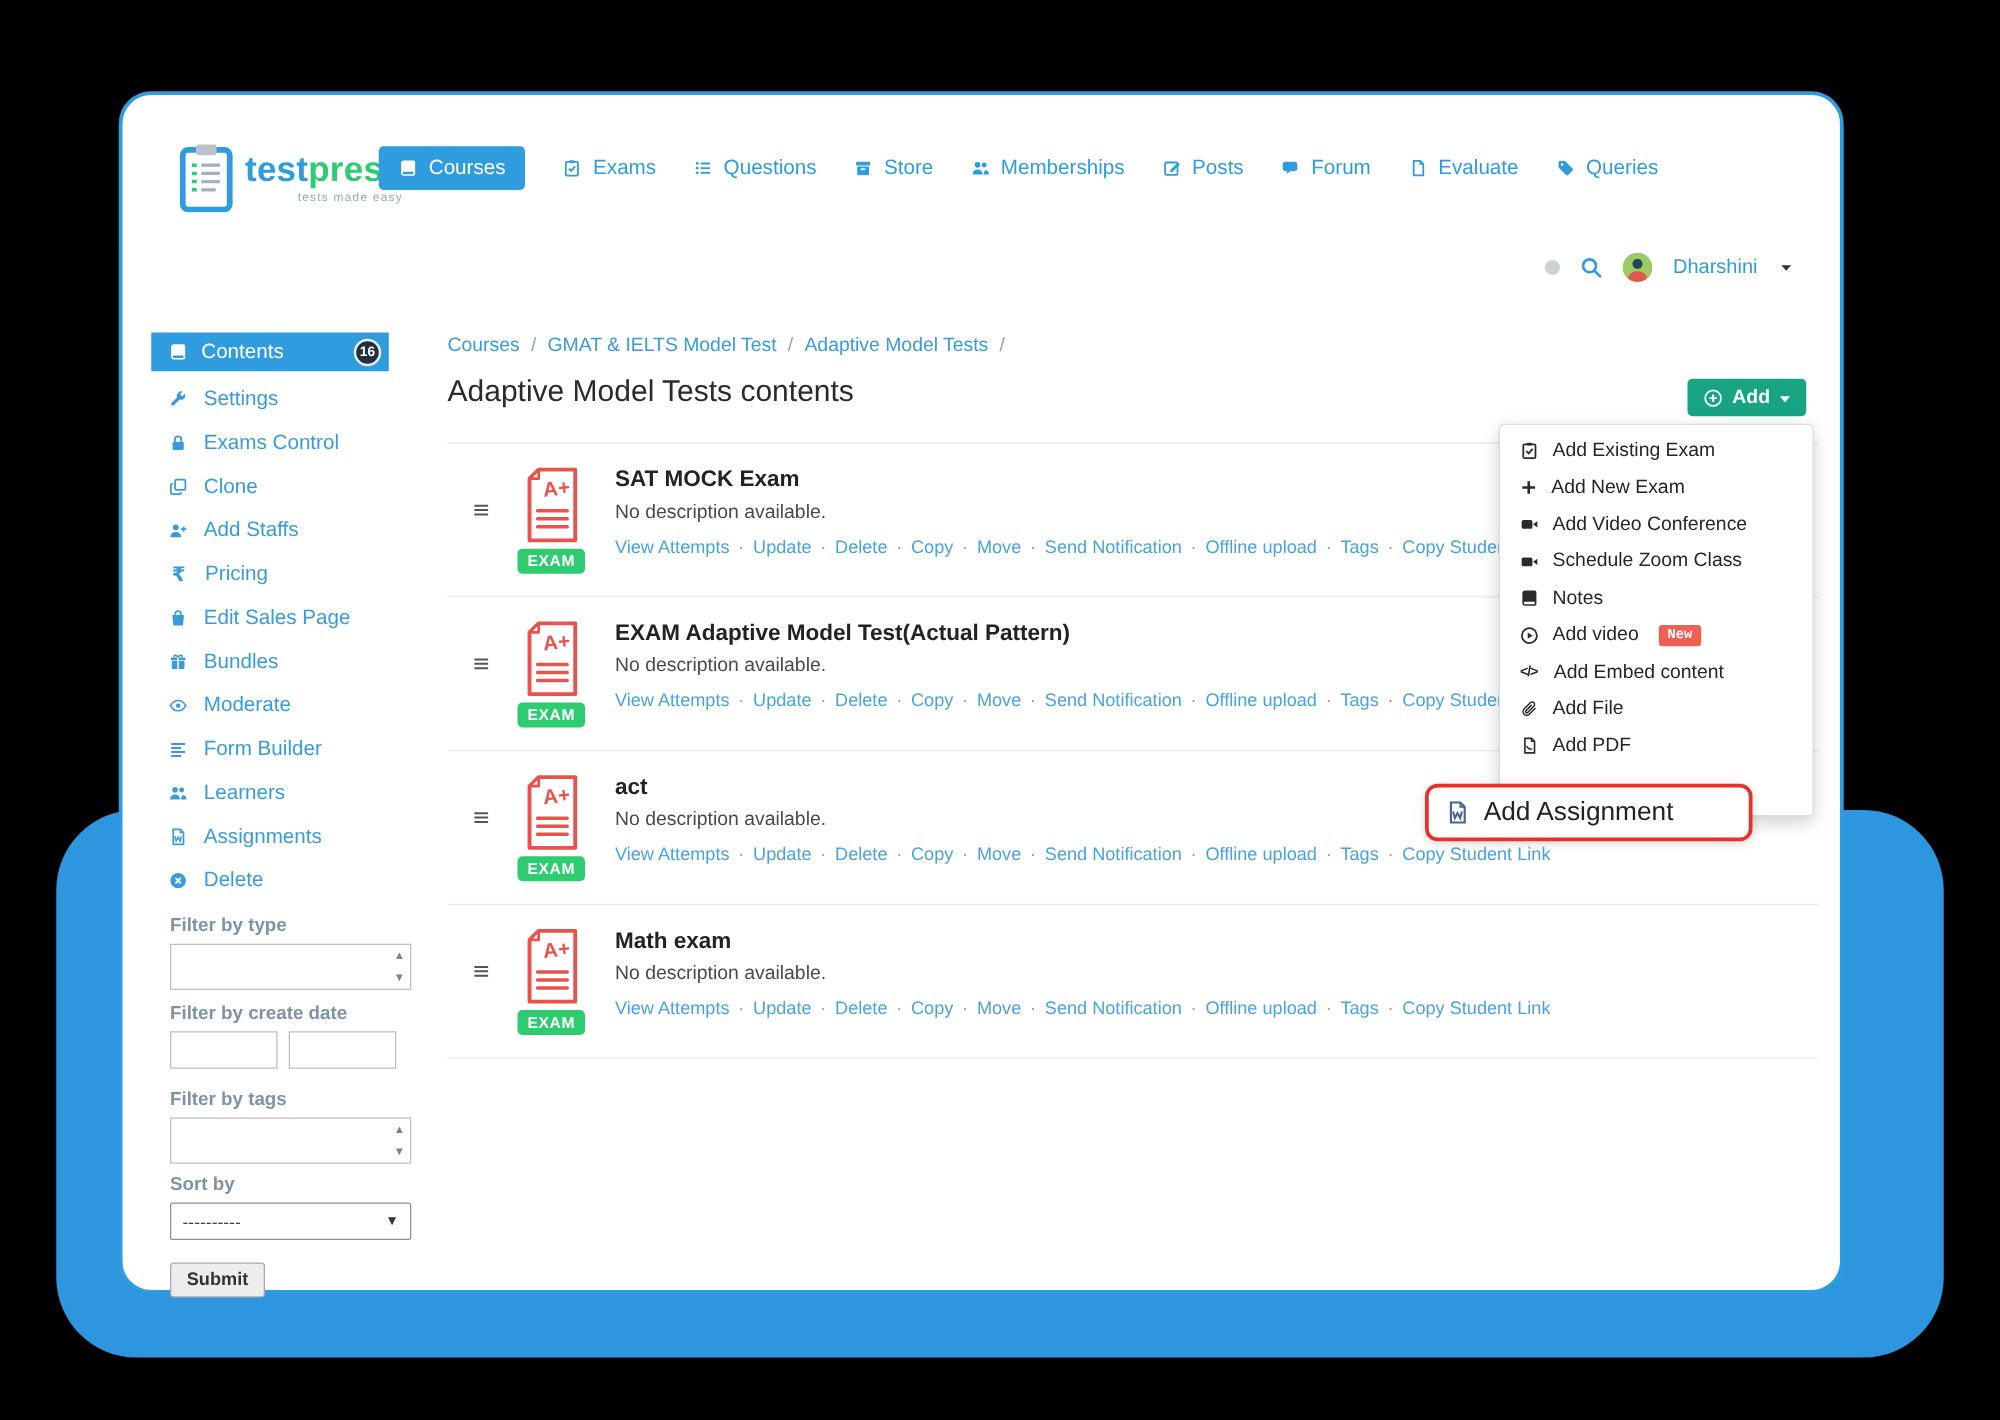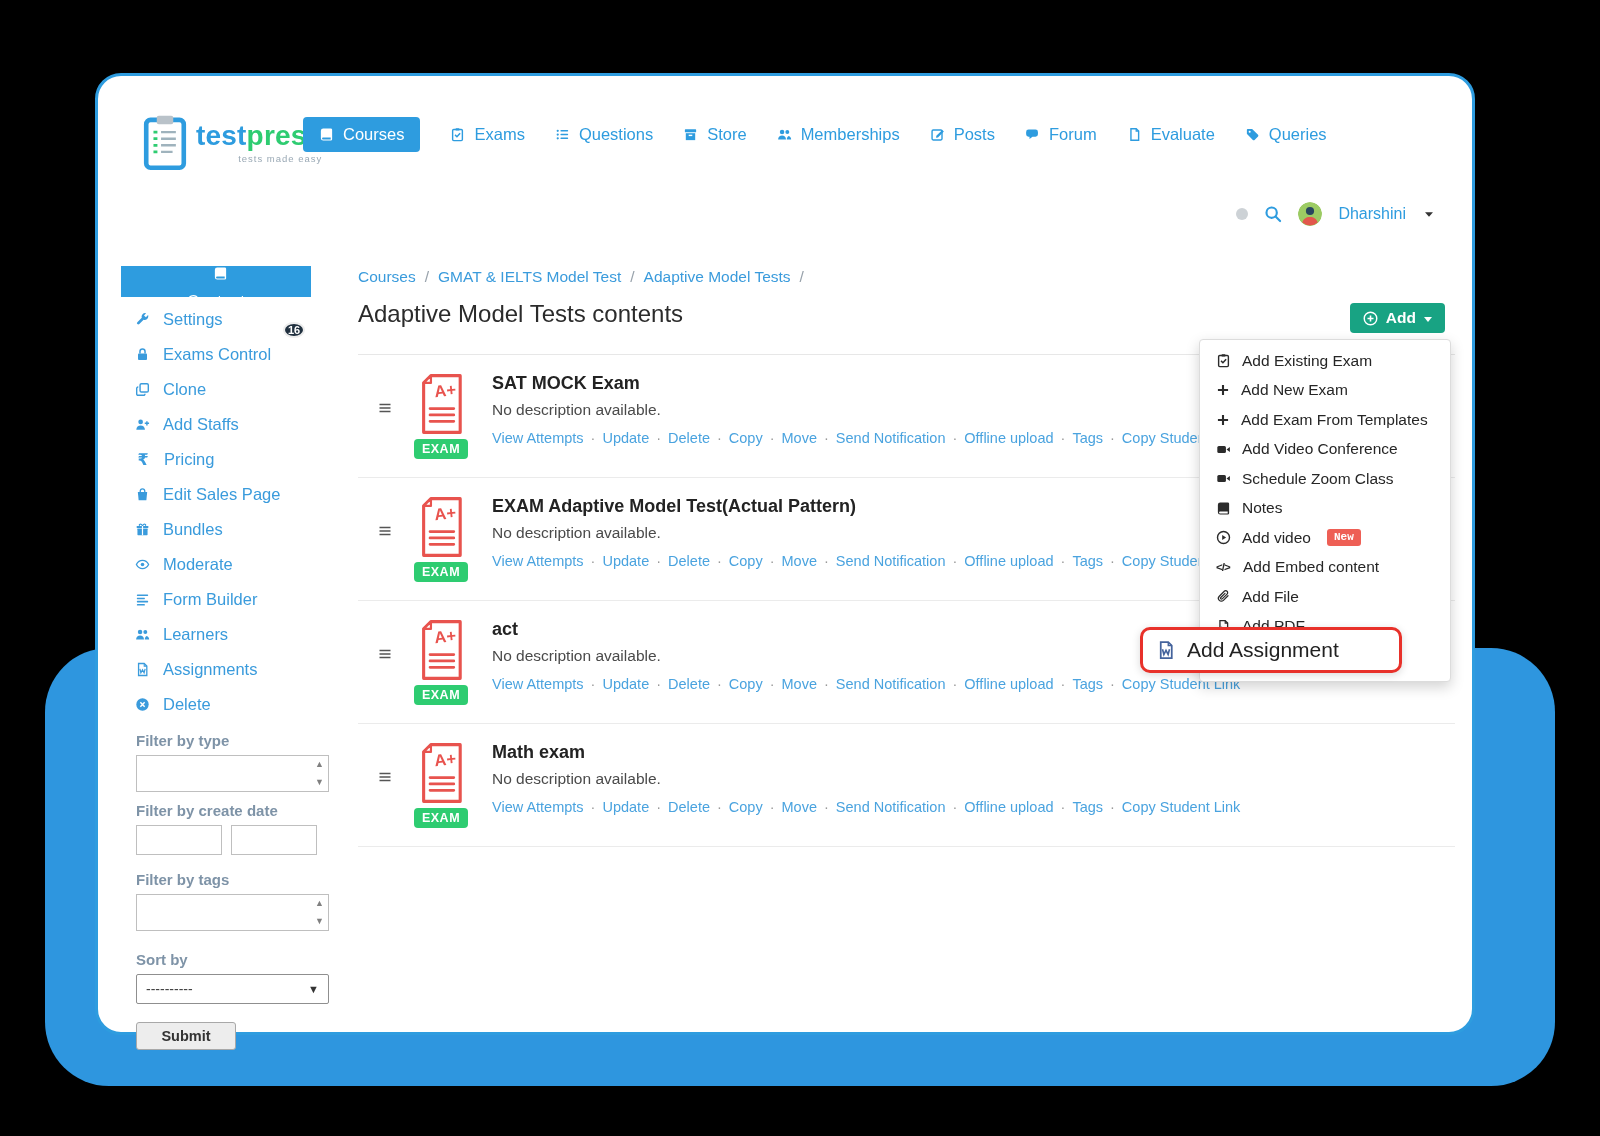--- a/index.html
+++ b/index.html
@@ -29,38 +29,38 @@
 
   .userbar{position:absolute;top:126px;right:36px;display:flex;align-items:center;gap:16px;}
   .notif-dot{width:12px;height:12px;border-radius:50%;background:#CDD2D6;}
   .search-ic{color:#2E9CDF;cursor:pointer;}
   .avatar{width:24px;height:24px;border-radius:50%;overflow:hidden;}
   .uname{font-size:16px;color:#2E9CDF;cursor:pointer;}
   .ucaret{color:#333;}
 
   
   .sidebar{position:absolute;left:23px;top:190px;width:190px;}
-  .side-active{height:31px;background:#2E9CDF;display:flex;align-items:center;gap:11px;padding:0 6px 0 14px;color:#fff;font-size:16.5px;cursor:pointer;flex-direction:column;}
+  .side-active{height:31px;background:#2E9CDF;display:flex;align-items:center;gap:11px;padding:0 6px 0 14px;color:#fff;font-size:16.5px;cursor:pointer;}
   .count-badge{margin-left:auto;width:22px;height:22px;border-radius:50%;background:#20303F;border:2px solid #EDEDED;color:#fff;font-size:11px;font-weight:bold;display:flex;align-items:center;justify-content:center;}
   .side-list{margin-top:5px;}
   .side-item{height:35px;display:flex;align-items:center;gap:13px;padding-left:14px;color:#3A9BDC;font-size:16.5px;cursor:pointer;white-space:nowrap;}
   .rupee{font-size:16px;font-weight:bold;width:16px;text-align:center;}
 
   
   .filters{position:absolute;left:38px;top:656px;width:193px;}
   .flabel{font-size:15px;font-weight:bold;color:#7E93A7;margin-bottom:6px;}
   .fbox{width:193px;height:37px;border:1px solid #BFBFBF;background:#fff;position:relative;cursor:pointer;}
   .sp{position:absolute;right:4px;font-size:9px;color:#808080;line-height:1;}
   .sp.up{top:4px}.sp.dn{bottom:4px}
   .fdates{display:flex;gap:9px;}
   .fdate{width:86px;height:30px;border:1px solid #BFBFBF;background:#fff;cursor:text;}
-  .mt10{margin-top:10px}.mt16{margin-top:16px}.mt8{margin-top:20px}
+  .mt10{margin-top:10px}.mt16{margin-top:16px}.mt8{margin-top:8px}
   .fselect{width:193px;height:30px;border:1px solid #8F8F8F;border-radius:2px;background:#fff;display:flex;align-items:center;justify-content:space-between;padding:0 9px;font-size:14px;color:#444;cursor:pointer;}
   .fsel-caret{font-size:11px;color:#333;}
-  .submitbtn{margin-top:18px;width:100px;height:28px;background:#EDEDED;border:1px solid #A8A8A8;border-radius:3px;font-weight:bold;font-size:14.5px;color:#333;display:flex;align-items:center;justify-content:center;cursor:pointer;}
+  .submitbtn{margin-top:18px;width:76px;height:28px;background:#EDEDED;border:1px solid #A8A8A8;border-radius:3px;font-weight:bold;font-size:14.5px;color:#333;display:flex;align-items:center;justify-content:center;cursor:pointer;}
 
   
   .crumbs{position:absolute;left:260px;top:192px;display:flex;align-items:center;gap:9px;font-size:15.5px;}
   .crumb{color:#3A9BDC;cursor:pointer;}
   .crumb-sep{color:#98A2AB;}
   .ptitle{position:absolute;left:260px;top:224px;font-size:24px;color:#2B2B2B;}
   .addbtn{position:absolute;top:227px;right:27px;height:30px;display:flex;align-items:center;gap:8px;padding:0 13px;background:#18A383;border-radius:4px;color:#fff;font-size:15.5px;font-weight:bold;cursor:pointer;}
   .addcaret{width:0;height:0;border-left:4.5px solid transparent;border-right:4.5px solid transparent;border-top:5px solid #fff;margin-top:2px;}
 
   .content-hr{position:absolute;left:260px;top:278px;width:1097px;border-top:1px solid #E7E7E7;}
@@ -617,26 +617,20 @@
           </svg>
         <span>Add Existing Exam</span>
       </div>
       <div class="dd-item">
         <svg class="ic i14">
             <use href="#s-plus"></use>
           </svg>
         <span>Add New Exam</span>
       </div>
       <div class="dd-item">
-        <svg class="ic i14">
-            <use href="#s-plus"></use>
-          </svg>
-        <span>Add Exam From Templates</span>
-      </div>
-      <div class="dd-item">
         <svg class="ic i15">
             <use href="#s-video-camera"></use>
           </svg>
         <span>Add Video Conference</span>
       </div>
       <div class="dd-item">
         <svg class="ic i15">
             <use href="#s-video-camera"></use>
           </svg>
         <span>Schedule Zoom Class</span>

